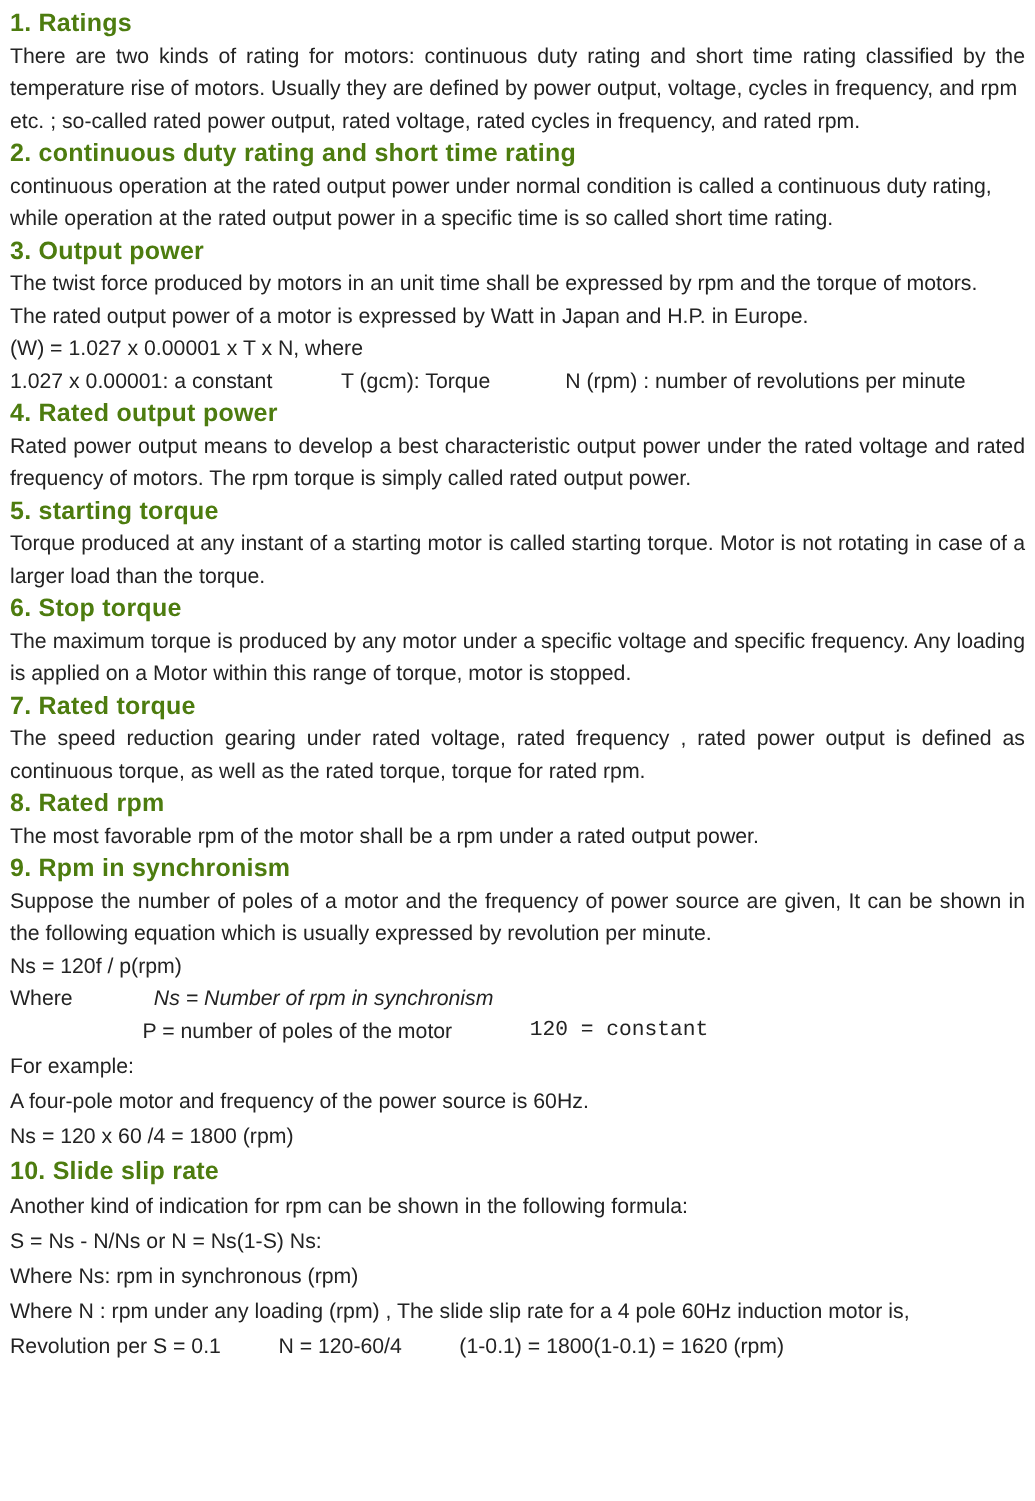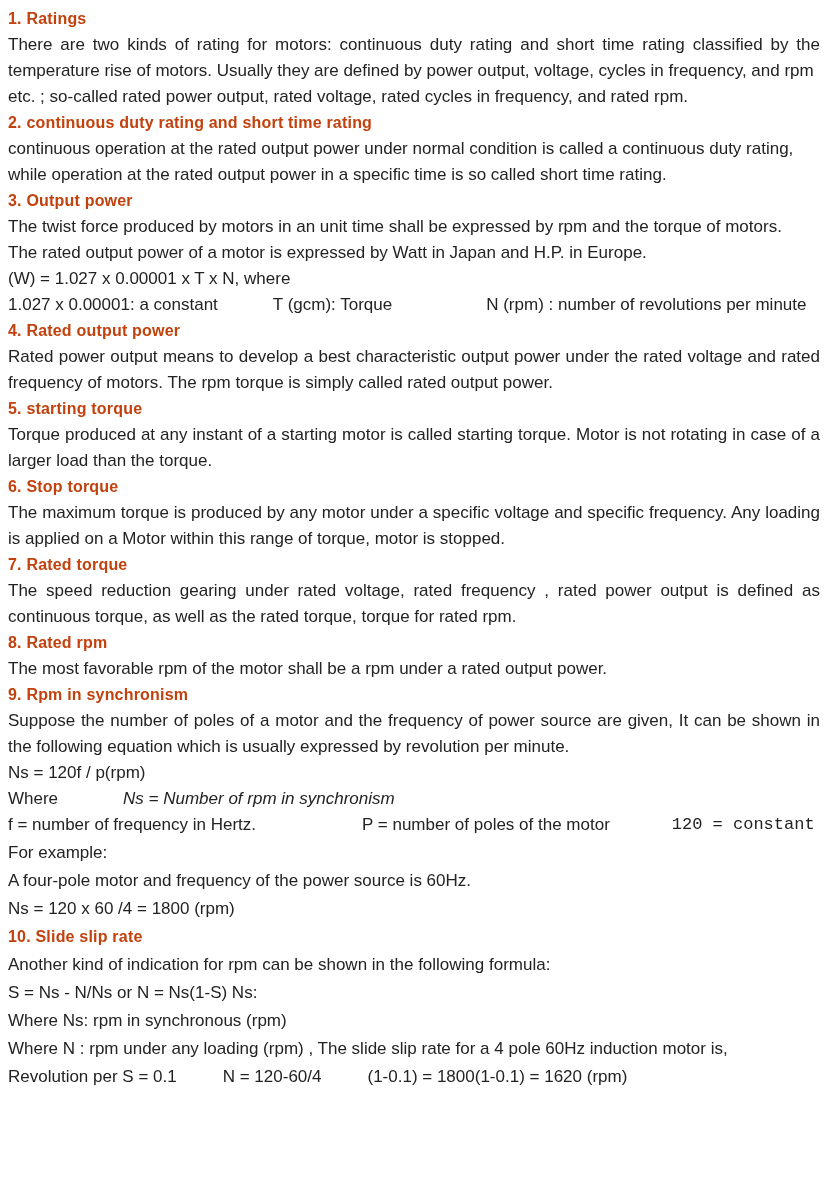--- a/index.html
+++ b/index.html
@@ -4,41 +4,41 @@
 <style>
   html, body { margin:0; padding:0; background:#ffffff; }
   body {
     width:828px;
     font-family:"Liberation Sans", sans-serif;
     color:#232323;
     -webkit-font-smoothing:antialiased;
   }
   .page { padding:6px 8px 10px 8px; }
   .sec-heading {
-    color:#c2410c;
-    font-size:16px;
+    color:#4d7c0f;
+    font-size:20px;
     font-weight:bold;
     line-height:26px;
     margin:0;
     letter-spacing:0.2px;
   }
   .para {
     font-size:17px;
     line-height:26px;
     margin:0;
   }
   .justify { text-align:justify; }
   .cols {
     display:flex;
     font-size:17px;
     line-height:26px;
   }
   .cols span { white-space:nowrap; }
   .s3c .c2 { margin-left:55px; }
-  .s3c .c3 { margin-left:94px;text-align:right; }
+  .s3c .c3 { margin-left:60px;text-align:right; }
   .wrow .c2 { margin-left:65px;font-style:italic; }
   .s9c .c2 { margin-left:106px; }
   .s9c .c3 { margin-left:62px;font-family:Liberation Mono, monospace; }
   .s10c .c2 { margin-left:46px; }
   .s10c .c3 { margin-left:46px; }
   .sparse { margin-top:2px; }
 </style>
 </head>
 <body>
 
@@ -95,21 +95,20 @@
 
   <section>
     <h2 class="sec-heading">9. Rpm in synchronism</h2>
     <p class="para justify">Suppose the number of poles of a motor and the frequency of power source are given, It can be shown in the following equation which is usually expressed by revolution per minute.</p>
     <p class="para">Ns = 120f / p(rpm)</p>
     <div class="cols wrow">
       <span class="c1">Where</span>
       <span class="c2">Ns = Number of rpm in synchronism</span>
     </div>
     <div class="cols s9c">
-      <span class="c1">f = number of frequency in Hertz.</span>
       <span class="c2">P = number of poles of the motor</span>
       <span class="c3">120 = constant</span>
     </div>
     <p class="para sparse">For example:</p>
     <p class="para sparse">A four-pole motor and frequency of the power source is 60Hz.</p>
     <p class="para sparse">Ns = 120 x 60 /4 = 1800 (rpm)</p>
   </section>
 
   <section class="sparse">
     <h2 class="sec-heading">10. Slide slip rate</h2>

